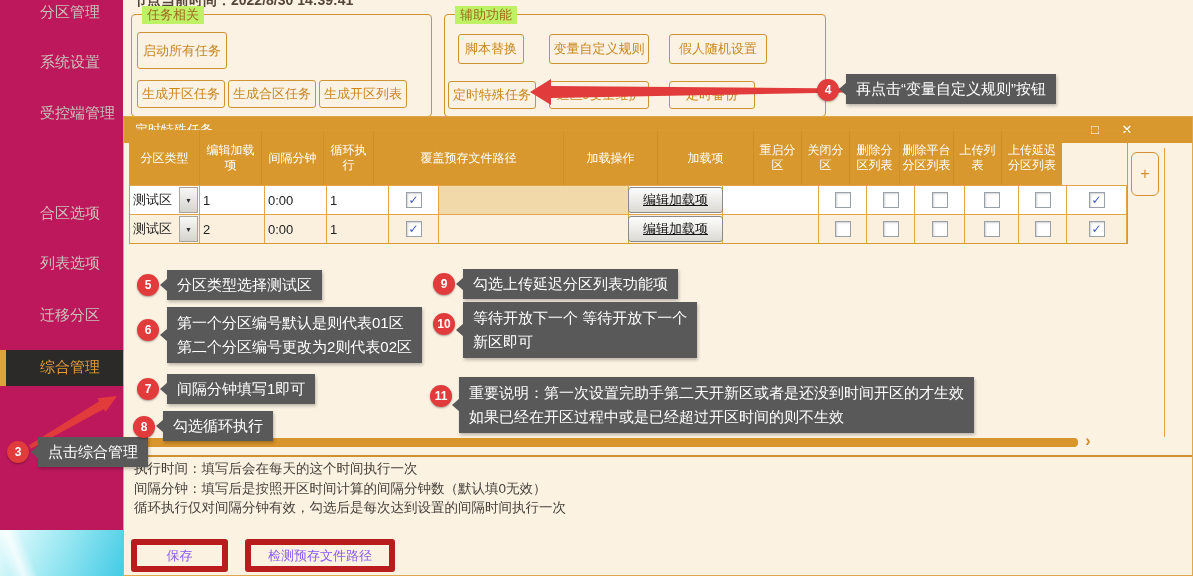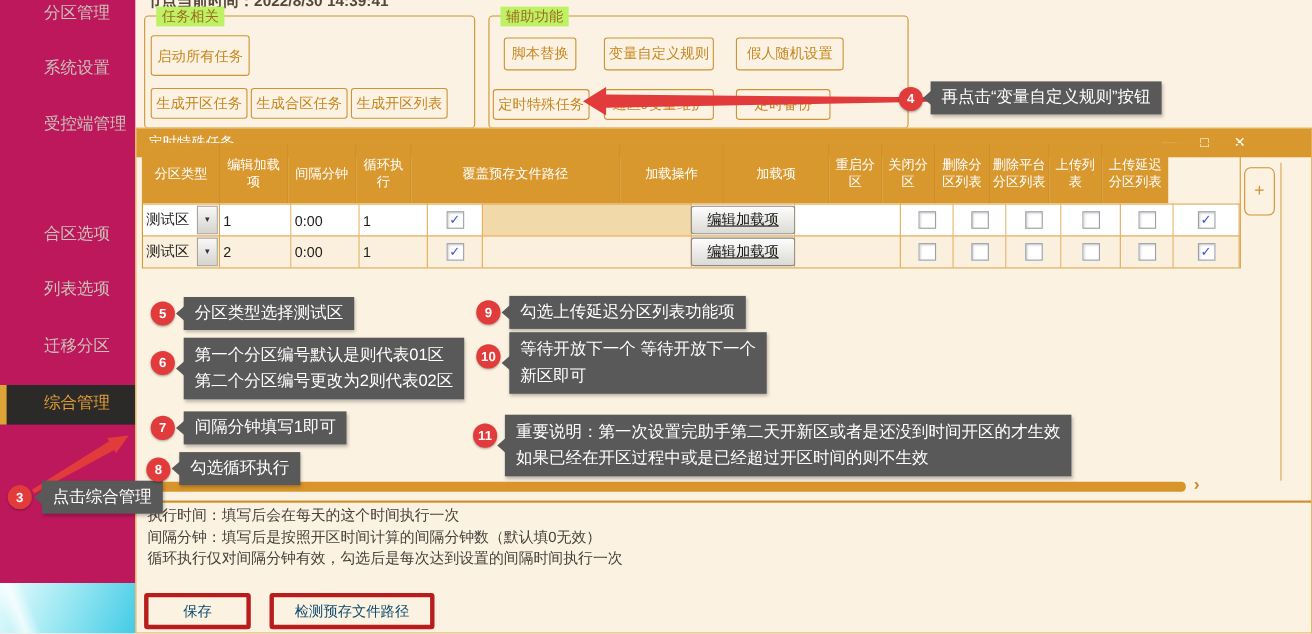--- a/index.html
+++ b/index.html
@@ -71,22 +71,22 @@
   .vline{position:absolute;left:1040px;top:31px;height:289px;border-left:1px solid #E2A54C;}
 
   
   .sb-arrow{position:absolute;top:316px;width:12px;height:16px;color:#D0892B;font-size:16px;
             line-height:16px;text-align:center;font-weight:bold;cursor:pointer;}
   .sb-thumb{position:absolute;left:14px;top:321px;width:940px;height:9px;background:#D8952B;
             border-radius:4px;cursor:pointer;}
   .hline{position:absolute;left:0;right:0;top:338px;height:2px;background:#CF9130;}
 
   .notes{position:absolute;left:10px;top:342px;font-size:13.5px;line-height:19.5px;color:#46413A;}
-  .fbtn{position:absolute;top:422px;height:33px;border:4px solid #b91c1c;border-radius:3px;
-        color:#0c4a6e;font-size:13px;display:flex;align-items:center;justify-content:center;
+  .fbtn{position:absolute;top:422px;height:33px;border:6px solid #b91c1c;border-radius:3px;
+        color:#8b5cf6;font-size:13px;display:flex;align-items:center;justify-content:center;
         box-sizing:border-box;cursor:pointer;}
 
   
   .co{position:absolute;background:#595959;color:#fff;font-size:15px;line-height:22px;
       padding:4px 10px;box-shadow:1px 2px 3px rgba(0,0,0,.25);z-index:20;white-space:nowrap;}
   .co:before{content:"";position:absolute;left:-7px;top:50%;margin-top:-7px;width:0;height:0;
       border-right:8px solid #595959;border-top:7px solid transparent;border-bottom:7px solid transparent;}
   .co.two{line-height:24px;}
   .badge{position:absolute;width:22px;height:22px;border-radius:50%;background:#E23B3B;color:#fff;
       font-size:12px;font-weight:bold;display:flex;align-items:center;justify-content:center;

